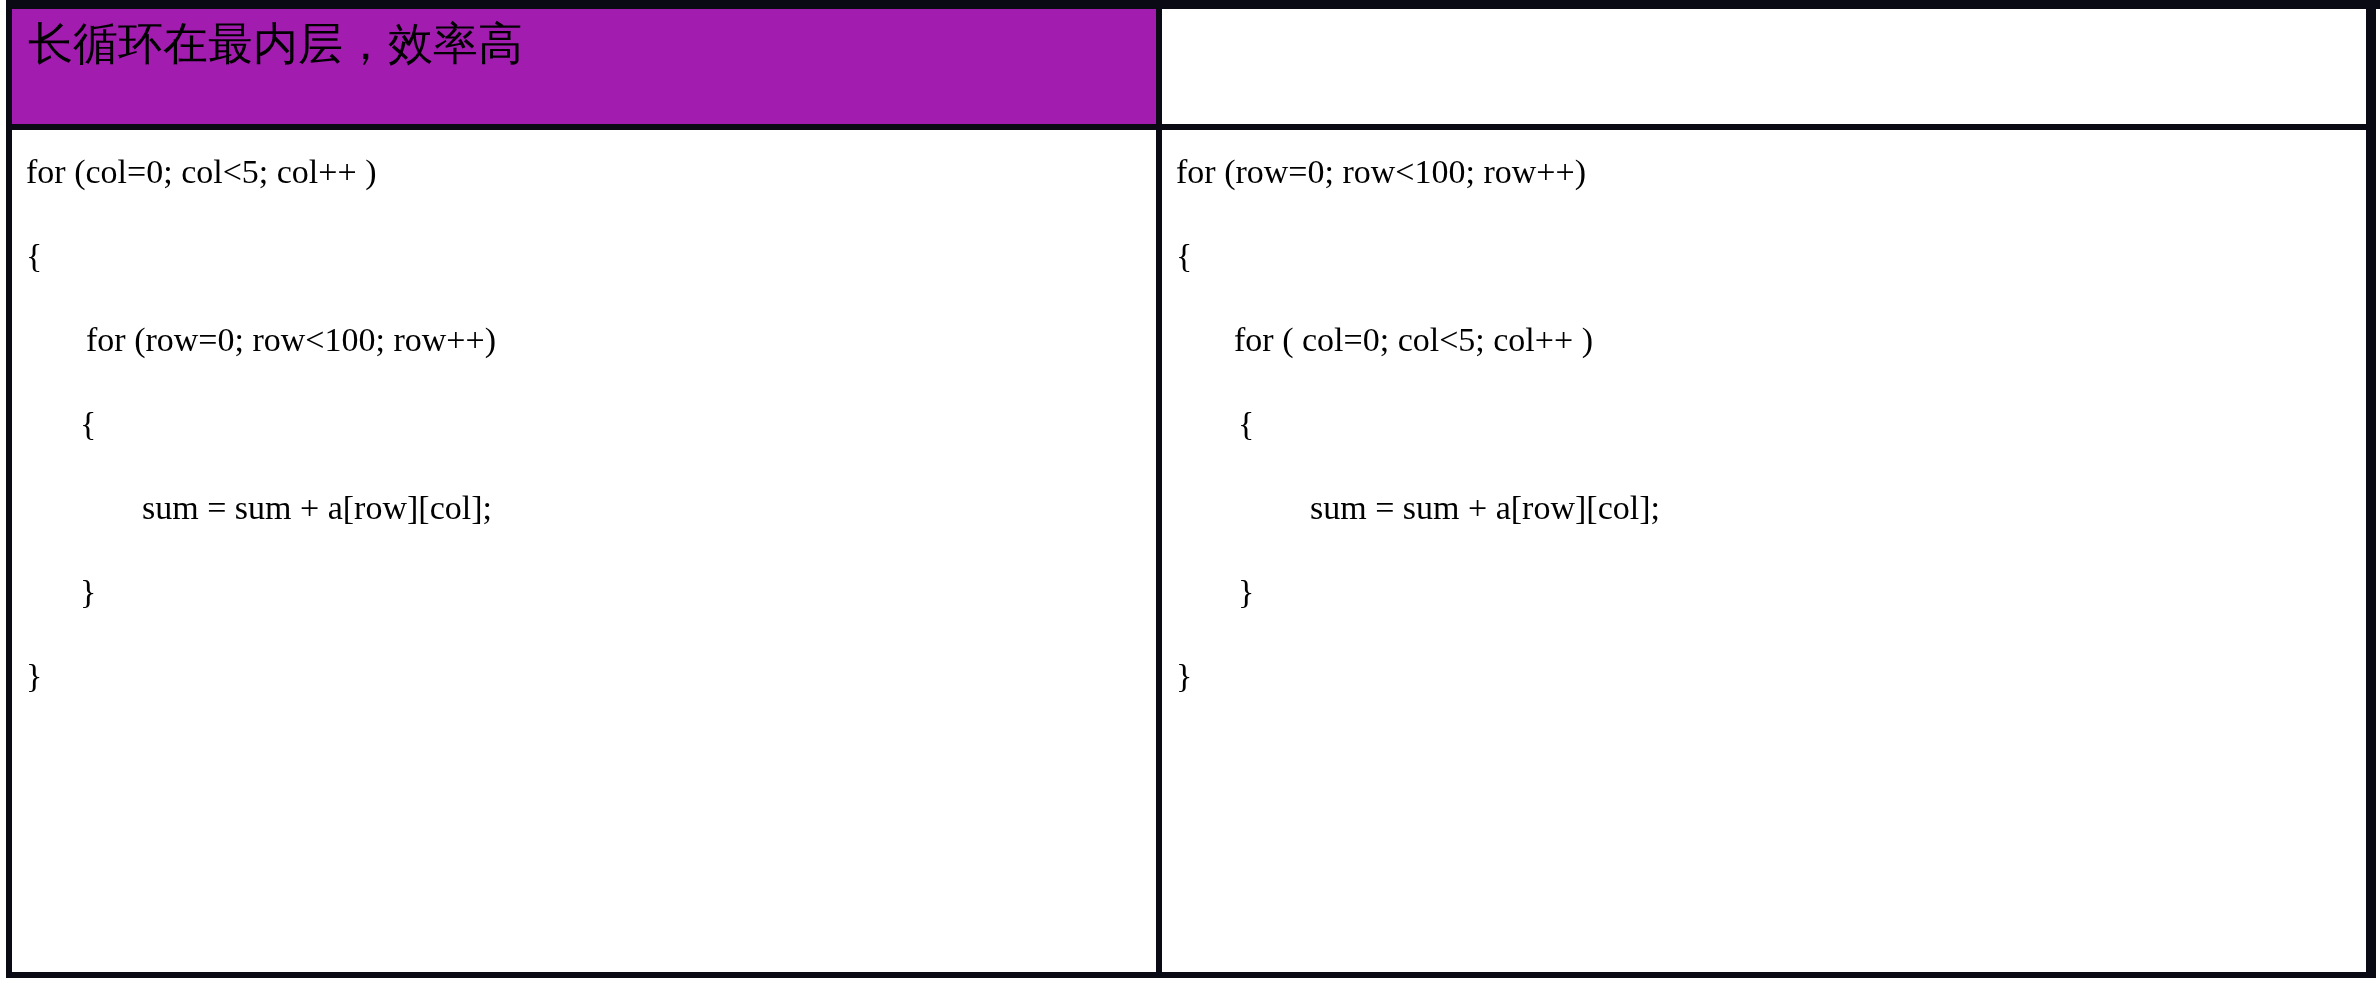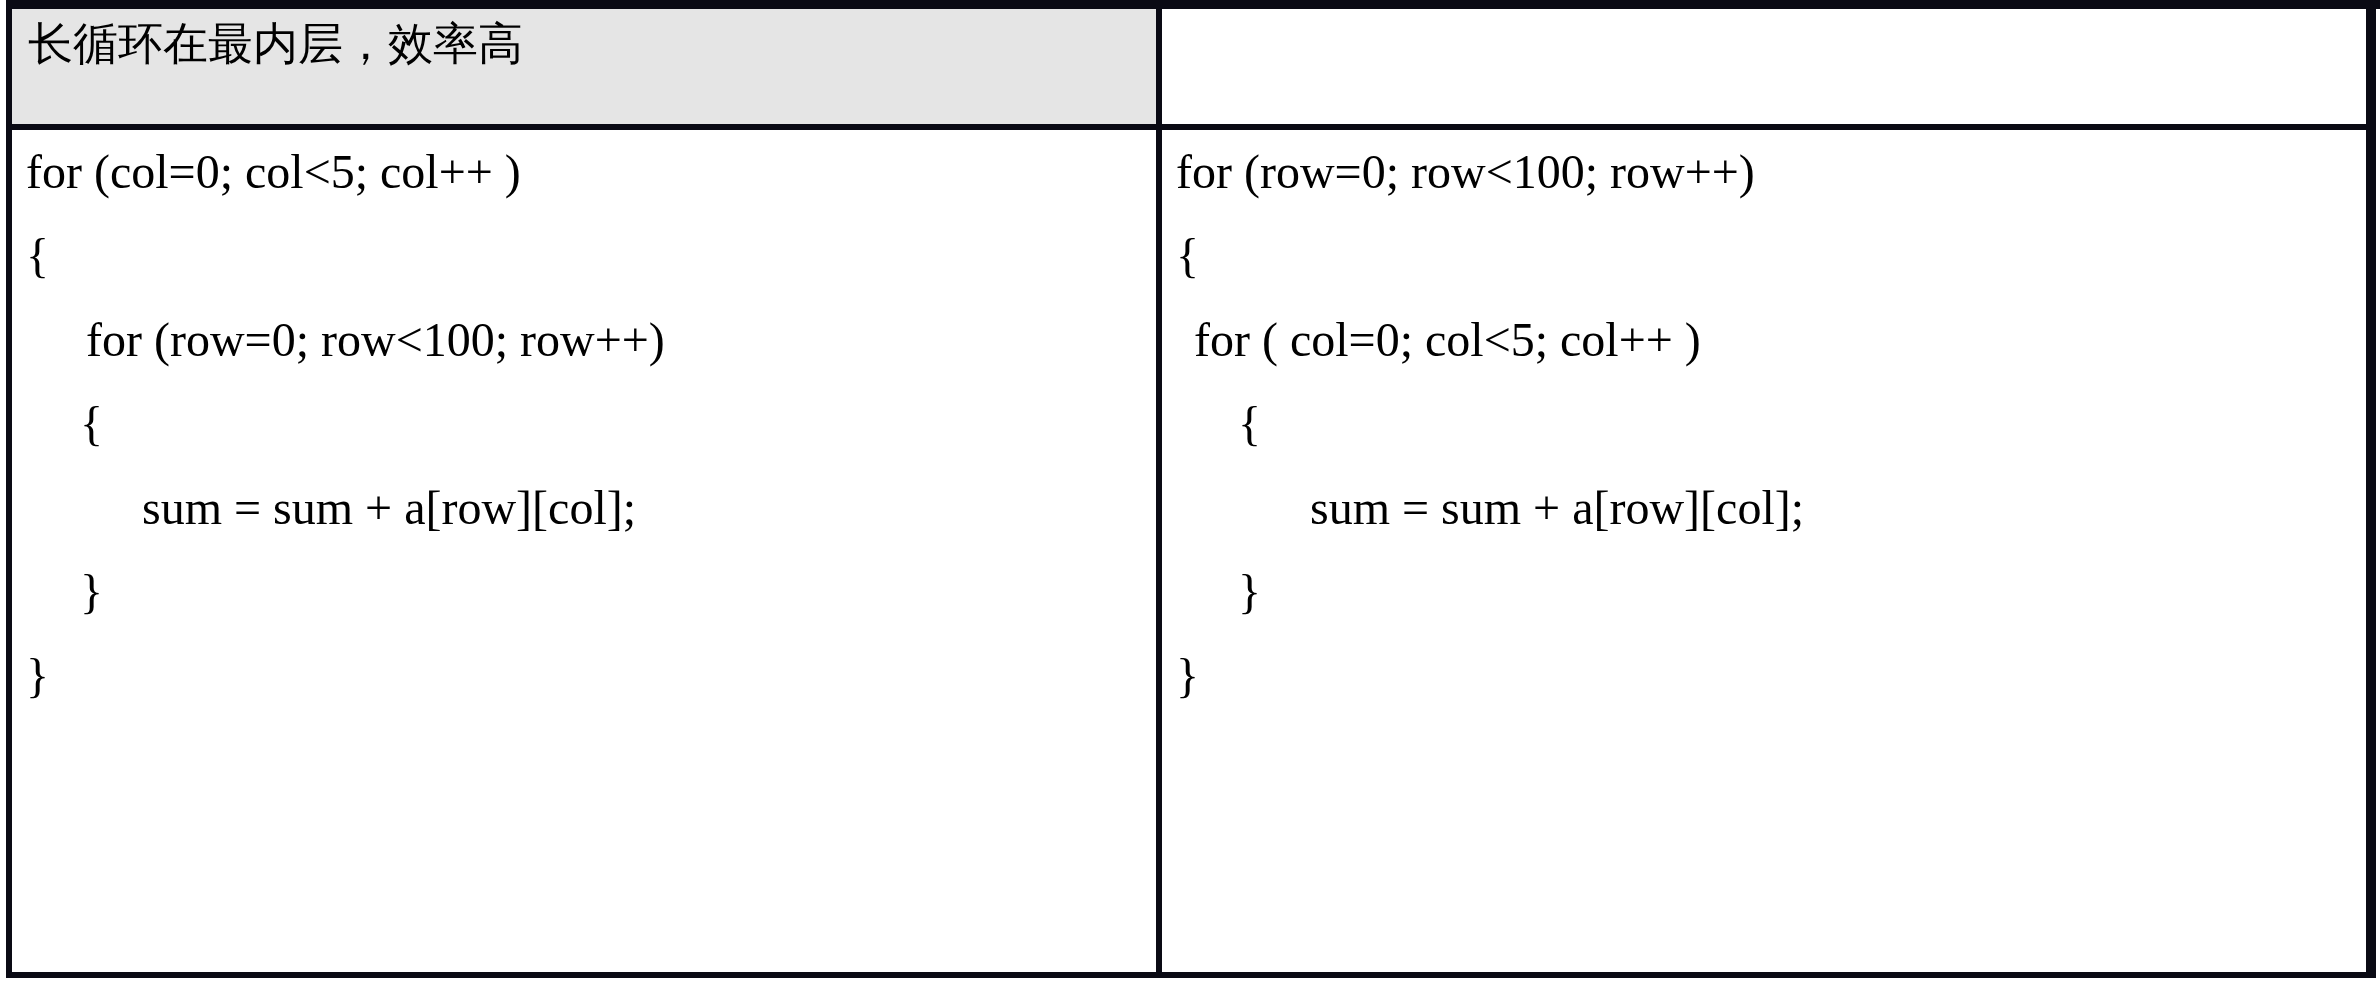--- a/index.html
+++ b/index.html
@@ -36,21 +36,21 @@
   .rule-mid     { left: 1156px; top: 0px;  width: 6px;    height: 978px; }
 
   
   .cell {
     position: absolute;
     box-sizing: border-box;
   }
   .head-cell {
     top: 9px;
     height: 115px;
-    background: #e5e5e5;
+    background: #a21caf;
   }
   .head-cell.left  { left: 12px;  width: 1144px; }
   .head-cell.right { left: 1162px; width: 1204px; }
 
   .head-text {
     position: absolute;
     left: 16px;
     top: 7px;
     font-size: 45px;
     line-height: 56px;
@@ -72,38 +72,38 @@
     left: 0;
     top: 0;
     width: 100%;
     padding: 0;
     margin: 0;
   }
   .code-line {
     position: relative;
     height: 84px;
     line-height: 84px;
-    font-size: 48px;
+    font-size: 34px;
     color: #000000;
     white-space: pre;
     font-family: "Liberation Serif", "DejaVu Serif", serif;
   }
   .code-line > span {
     display: inline-block;
     white-space: pre;
   }
 
   
   .ind0 { padding-left: 14px; }
   .ind1 { padding-left: 74px; }
   .ind2 { padding-left: 68px; }
   .ind3 { padding-left: 130px; }
 
   .ind0r { padding-left: 14px; }
-  .ind1r { padding-left: 32px; }
+  .ind1r { padding-left: 72px; }
   .ind2r { padding-left: 76px; }
   .ind3r { padding-left: 148px; }
 </style>
 </head>
 <body>
 
 <div id="table-root">
 
   <div class="rule rule-top"></div>
   <div class="rule rule-left"></div>

